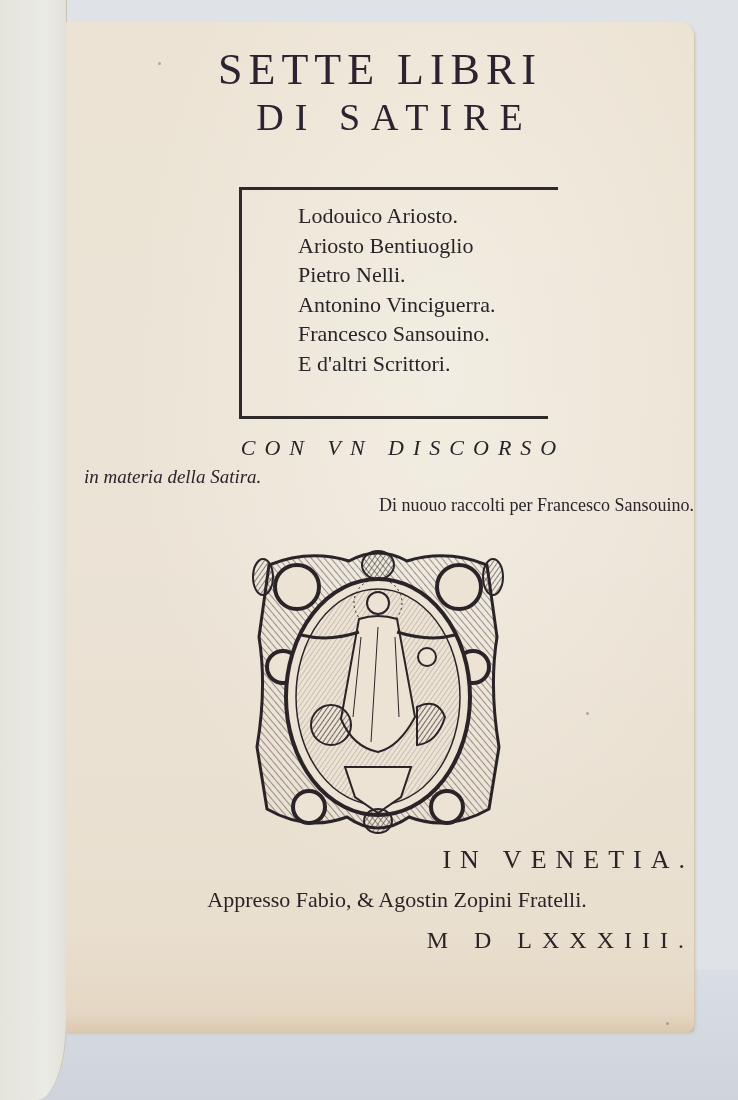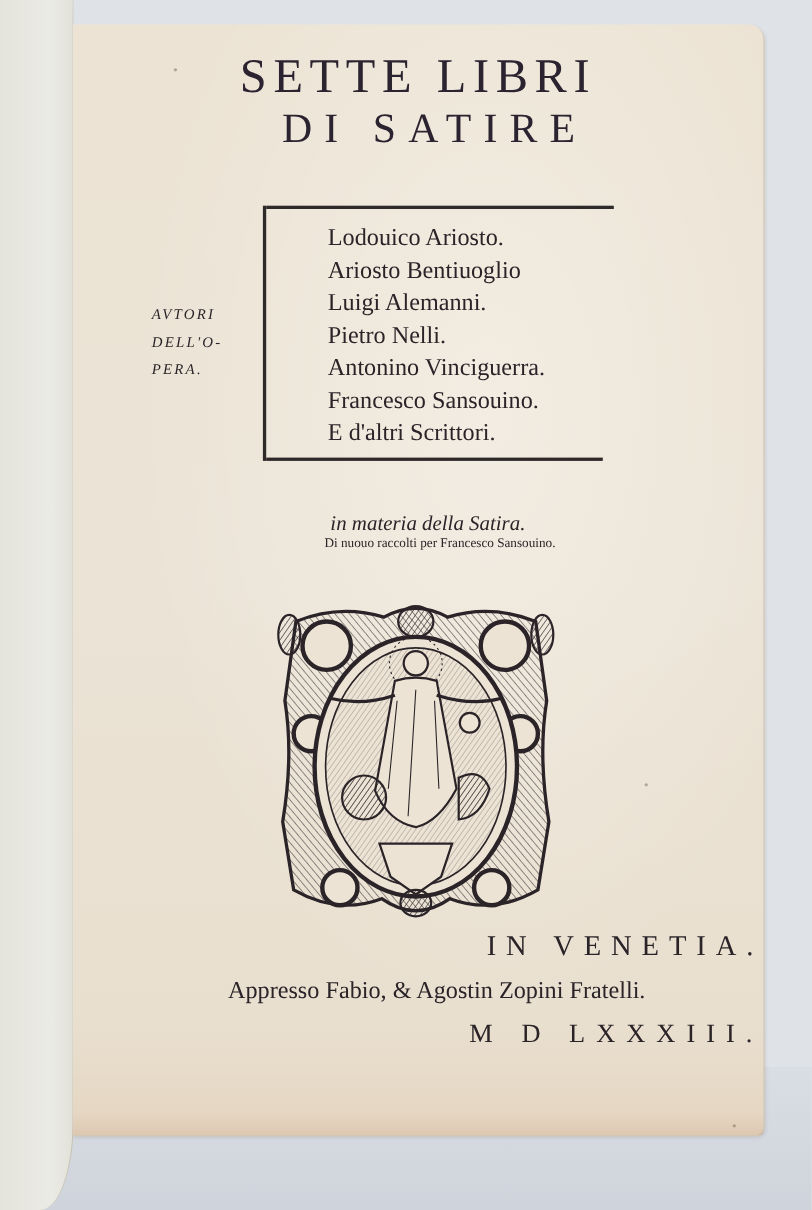--- a/index.html
+++ b/index.html
@@ -70,27 +70,27 @@
       line-height:25px; color:#2a2428; font-style:italic;
     }
     .autori-label div { white-space:nowrap; }
     .discorso {
       position:absolute; left:0; width:628px; top:412px; text-align:center;
       font-family:"Liberation Serif", serif; font-style:italic; font-size:22px;
       letter-spacing:9px; color:#2a2428; line-height:28px;
       padding-left:46px; box-sizing:border-box;
     }
     .materia {
-      position:absolute; left:0; width:628px; top:443px; text-align:center;
+      position:absolute; left:0; width:628px; top:443px; 
       font-family:"Liberation Serif", serif; font-style:italic; font-size:19px;
       color:#2a2428; line-height:24px; padding-left:18px; box-sizing:border-box;
     }
     .raccolti {
-      position:absolute; left:0; width:628px; top:459px; text-align:center;
-      font-family:"Liberation Serif", serif; font-size:12px;
+      position:absolute; left:0; width:628px; top:471px; text-align:right;
+      font-family:"Liberation Serif", serif; font-size:18px;
       color:#2a2428; line-height:24px; padding-left:40px; box-sizing:border-box;
     }
     .device {
       position:absolute; left:183px; top:525px; width:258px; height:290px;
     }
     .city {
       position:absolute; left:0; width:628px; top:822px; text-align:right;
       font-family:"Liberation Serif", serif; font-size:26px; letter-spacing:9px;
       color:#2a2428; line-height:32px; padding-left:30px; box-sizing:border-box;
     }
@@ -110,40 +110,35 @@
 <body>
 
 <div class="bg-bottom"></div>
 <div class="flyleaf"></div>
 
 <div class="page">
 
   <div class="title-1">SETTE LIBRI</div>
   <div class="title-2">DI SATIRE</div>
 
-  <div class="autori-label">
-    <div>AVTORI</div>
-    <div>DELL'O-</div>
-    <div>PERA.</div>
-  </div>
 
   <div class="authors-box">
     <div class="rule-top"></div>
     <ul class="authors-list">
       <li>Lodouico Ariosto.</li>
       <li>Ariosto Bentiuoglio</li>
-      <li>Luigi Alemanni.</li>
       <li>Pietro Nelli.</li>
       <li>Antonino Vinciguerra.</li>
       <li>Francesco Sansouino.</li>
       <li>E d'altri Scrittori.</li>
     </ul>
     <div class="rule-bottom"></div>
   </div>
 
+  <div class="discorso">CON VN DISCORSO</div>
   <div class="materia">in materia della Satira.</div>
   <div class="raccolti">Di nuouo raccolti per Francesco Sansouino.</div>
 
   <div class="device">
     <svg width="258" height="290" viewBox="0 0 258 290" xmlns="http://www.w3.org/2000/svg">
       <defs>
         <pattern id="hatch" width="4" height="4" patternUnits="userSpaceOnUse" patternTransform="rotate(35)">
           <line x1="0" y1="0" x2="0" y2="4" stroke="#2a2428" stroke-width="1.1"></line>
         </pattern>
         <pattern id="hatch2" width="5" height="5" patternUnits="userSpaceOnUse" patternTransform="rotate(-40)">

